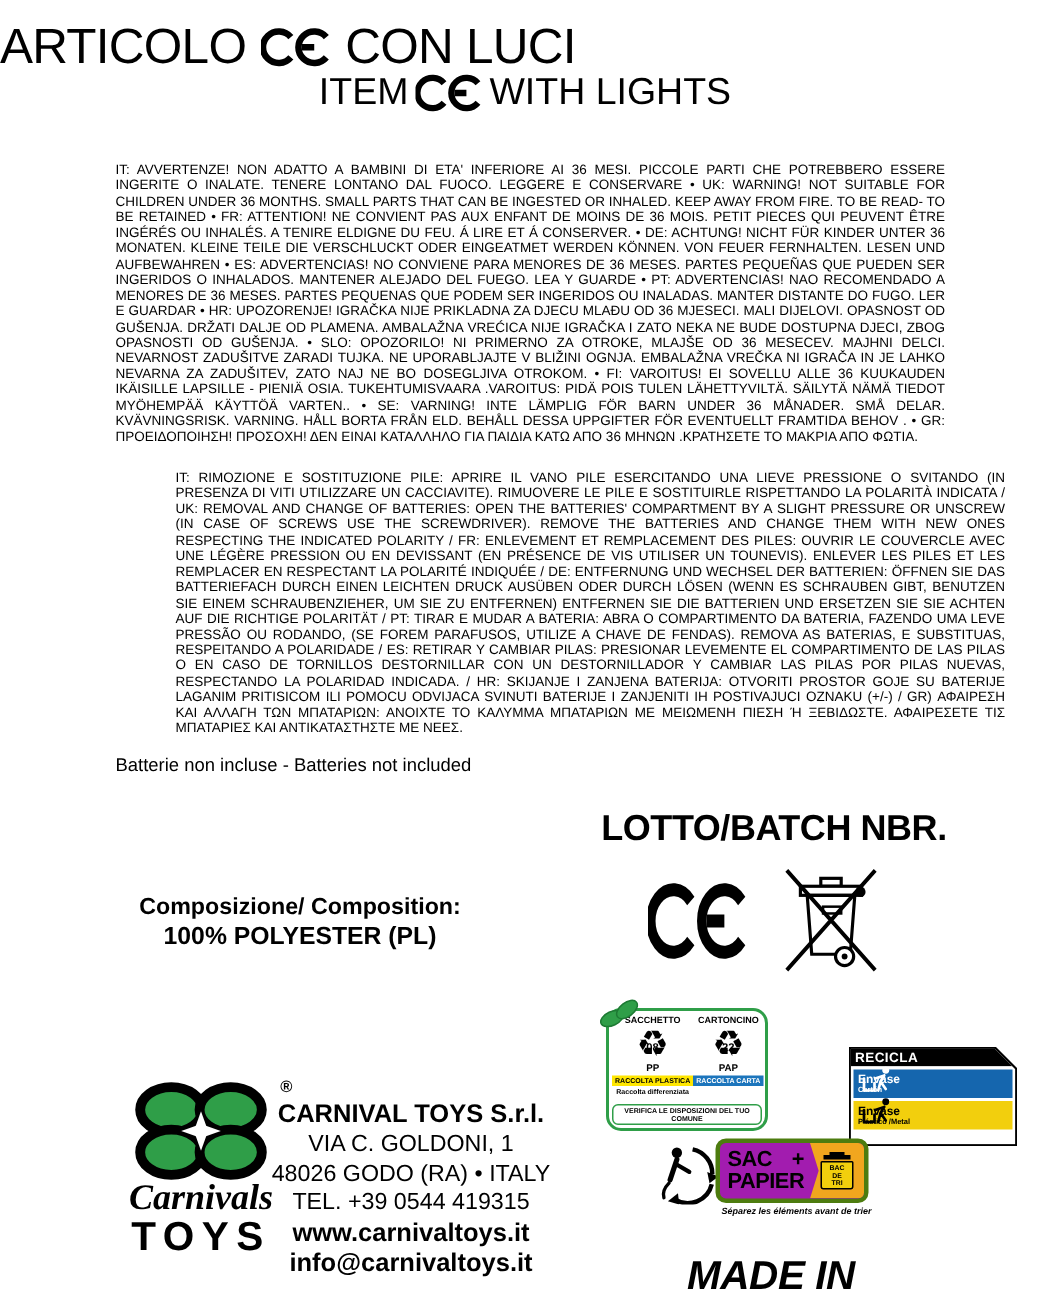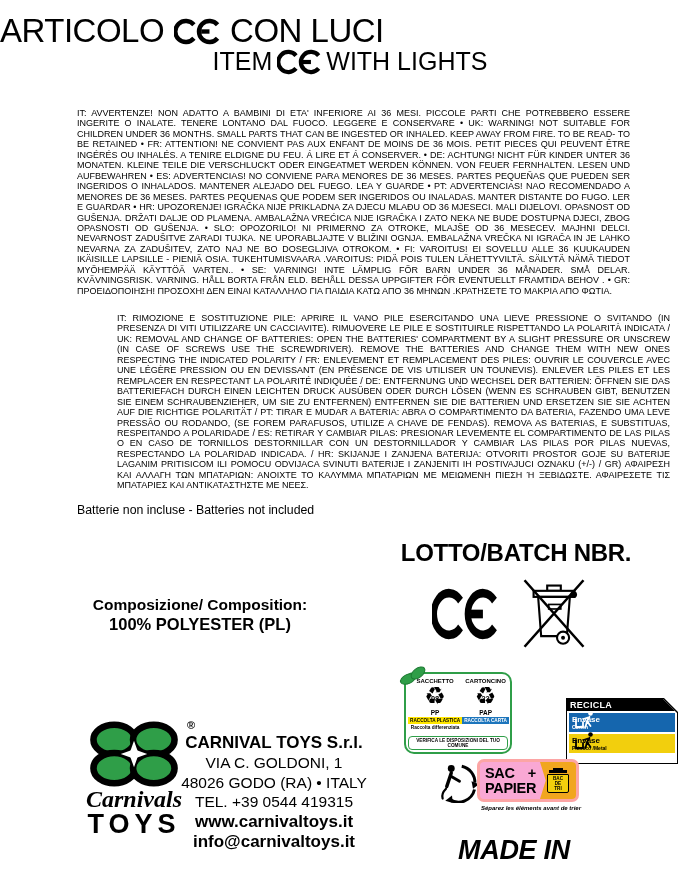--- a/index.html
+++ b/index.html
@@ -60,21 +60,21 @@
   .rec-body{display:flex;gap:2px;padding:2px;flex-direction:column;}
   .rec-box{flex:1;height:45px;position:relative;padding:2px 3px;box-sizing:border-box;}
   .rec-box.blue{background:#1566ae;color:#fff;}
   .rec-box.yel{background:#f2cf0d;color:#000;}
   .rb1{font-size:8px;font-weight:700;}
   .rb2{font-size:5px;font-weight:700;}
   .tm{position:absolute;left:4px;bottom:2px;width:26px;height:20px;}
   
   .triman{position:absolute;left:437px;top:761px;width:42px;height:42px;}
   .sacbox{position:absolute;left:477px;top:759px;width:102px;height:43px;box-sizing:border-box;
-          border:3px solid #fca5a5;border-radius:7px;background:#f9a8d4;display:flex;overflow:hidden;}
+          border:3px solid #4d7c0f;border-radius:7px;background:#a21caf;display:flex;overflow:hidden;}
   .sactext{flex:1;display:flex;flex-direction:column;justify-content:center;padding-left:5px;
            font-size:14.5px;line-height:14.5px;font-weight:700;letter-spacing:-.3px;}
   .sactext .l1{display:flex;justify-content:space-between;padding-right:4px;}
   .sacyellow{width:36px;background:#f1a61e;display:flex;align-items:center;justify-content:center;
            clip-path:polygon(0 0,100% 0,100% 100%,0 100%,16% 50%);}
   .bin{width:22px;text-align:center;}
   .binlid{width:10px;height:2px;background:#000;margin:0 auto;}
   .binlid2{width:18px;height:2.5px;background:#000;margin:0 auto 1px auto;}
   .binbody{border:1.6px solid #000;border-radius:1px 1px 2px 2px;padding:1px 0;background:#f2cf0d;}
   .binbody span{display:block;font-size:4.6px;line-height:5px;font-weight:700;}

